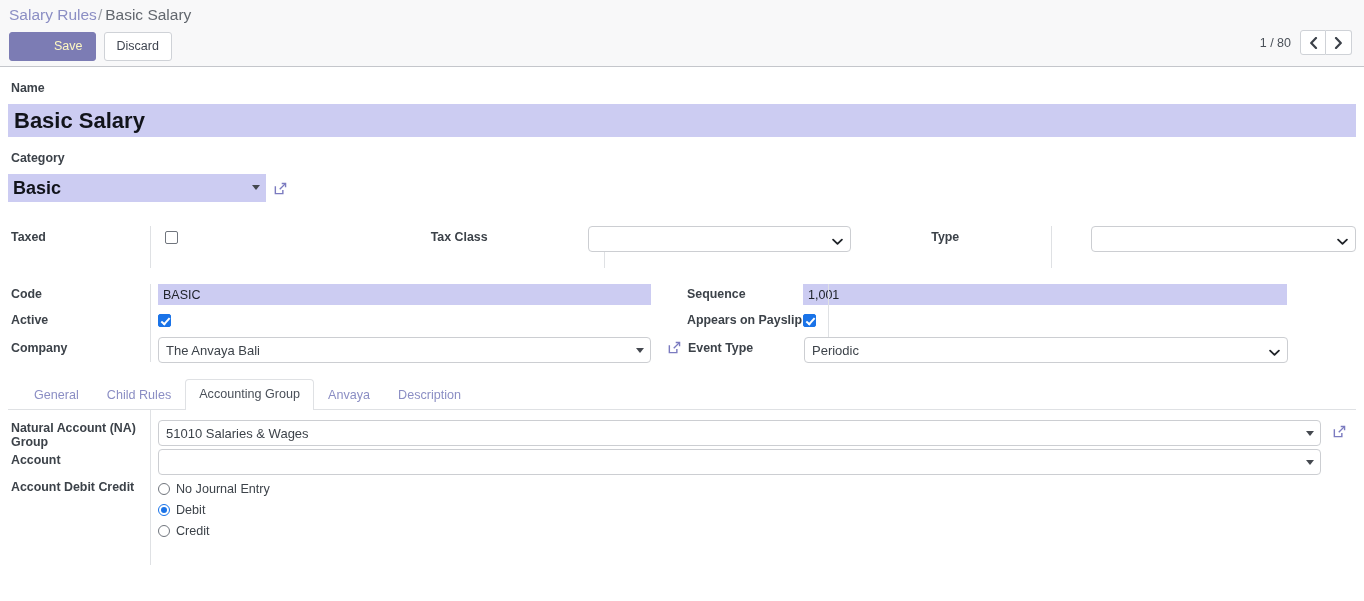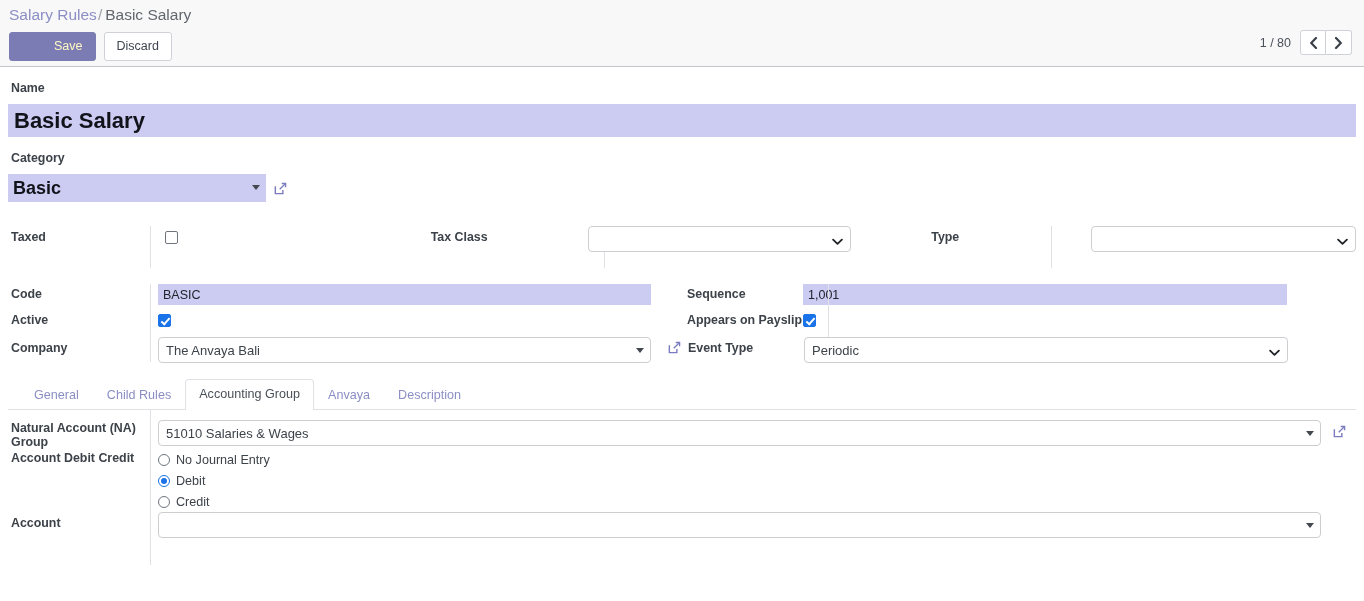--- a/index.html
+++ b/index.html
@@ -411,45 +411,45 @@
           <option>51010 Salaries &amp; Wages</option>
         </select>
         <span class="tri"></span>
       </span>
       <span class="ext-ico" style="margin-left:11px;margin-top:4px;">
         <svg width="15" height="15" viewBox="0 0 16 16">
           <path d="M2.5 5.5 v8 h8 v-4" fill="none" stroke="#7b7bc0" stroke-width="1.5"></path>
           <path d="M7.2 8.8 L13.2 2.8" fill="none" stroke="#7b7bc0" stroke-width="1.5"></path>
           <path d="M9.3 2.6 h4.1 v4.1" fill="none" stroke="#7b7bc0" stroke-width="1.5"></path>
         </svg>
+      </span>
+    </div>
+
+    <div class="row" style="height:29px;">
+      <span class="lbl" style="width:150px;padding-left:3px;padding-top:4px;">Account</span>
+      <span class="selbox">
+        <select class="sel" style="width:1163px;">
+          <option></option>
+        </select>
+        <span class="tri"></span>
       </span>
     </div>
 
     <div class="row">
       <span class="lbl" style="width:150px;padding-left:3px;padding-top:2px;">Account Debit Credit</span>
       <span>
         <span class="radio-line">
           <input class="rb" type="radio" name="dc" style="">
           <span class="rb-lbl">No Journal Entry</span>
         </span>
         <span class="radio-line">
           <input class="rb" type="radio" name="dc" checked="" style="">
           <span class="rb-lbl">Debit</span>
         </span>
         <span class="radio-line">
           <input class="rb" type="radio" name="dc" style="">
           <span class="rb-lbl">Credit</span>
         </span>
       </span>
     </div>
-
-    <div class="row" style="height:29px;">
-      <span class="lbl" style="width:150px;padding-left:3px;padding-top:4px;">Account</span>
-      <span class="selbox">
-        <select class="sel" style="width:1163px;">
-          <option></option>
-        </select>
-        <span class="tri"></span>
-      </span>
-    </div>
   </div>
 
 </div>
 
 </body></html>

